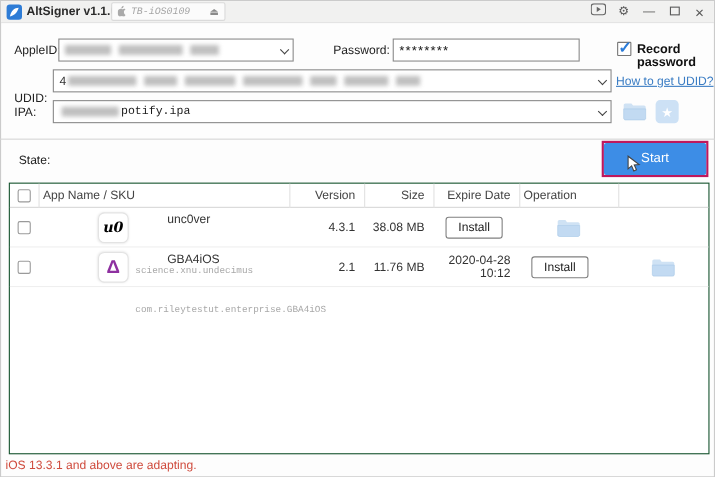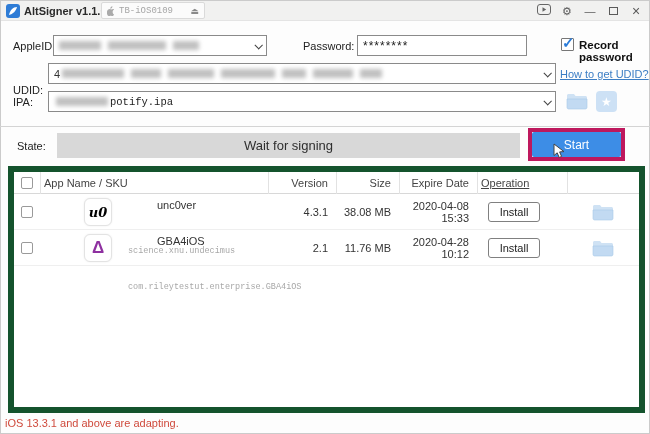--- a/index.html
+++ b/index.html
@@ -5,21 +5,21 @@
   * { margin:0; padding:0; box-sizing:border-box; }
   html,body { width:650px; height:434px; }
   body { font-family:"Liberation Sans", sans-serif; background:#fdfdfd; position:relative; overflow:hidden; }
   .window { position:absolute; inset:0; box-shadow: inset 0 0 0 1px #cbcbcb; }
 
   
   .titlebar { position:absolute; left:1px; top:1px; right:1px; height:20px; background:#f1f1f0; border-bottom:1px solid #e4e4e4; }
   .applogo { position:absolute; left:5px; top:3px; width:14px; height:14px; background:#2e7cd6; border-radius:3px; display:flex; align-items:center; justify-content:center; }
   .apptitle { position:absolute; left:23px; top:4px; font-size:11px; font-weight:bold; color:#2b2b2b; }
   .devicetab { position:absolute; left:100px; top:1px; width:104px; height:17px; background:#fbfbfb; border:1px solid #dadada; border-radius:2px; display:flex; align-items:center; padding:0 5px; gap:4px; }
-  .devicetab .devname { font-family:"Liberation Mono", monospace; font-size:9px; color:#a6a6a6; flex:1; }
+  .devicetab .devname { font-family:"Liberation Mono", monospace; font-size:9px; color:#a6a6a6; flex:1;font-style:italic; }
   .ejecticon { font-size:9px; color:#8a8a8a; }
   .wincontrols { position:absolute; right:6px; top:0; height:20px; display:flex; align-items:center; gap:9px; }
   .wcicon { width:14px; text-align:center; font-size:11px; color:#5a5a5a; cursor:default; line-height:20px; }
   .maxbox { display:inline-block; width:9px; height:8px; border:1px solid #5a5a5a; }
 
   
   .lbl { position:absolute; font-size:11px; color:#222; }
   .combo { position:absolute; height:21px; background:#fff; border:1px solid #8a8a8a; display:flex; align-items:center; padding:0 18px 0 5px; }
   .chev { position:absolute; right:5px; top:7px; width:6px; height:6px; border-right:1.4px solid #444; border-bottom:1.4px solid #444; transform:rotate(45deg) translateY(-1px); }
   .redact { display:inline-block; height:9px; background:#a5a5a5; border-radius:1px; filter:blur(2px); opacity:.7; margin-right:7px; }
@@ -28,36 +28,36 @@
   .cb .tick { position:absolute; left:0px; top:-5px; font-size:15px; font-weight:bold; color:#2b7cd9; }
   .cblabel { position:absolute; font-size:11.5px; font-weight:bold; color:#111; }
   .link { position:absolute; font-size:11px; color:#3b7dc4; text-decoration:underline; cursor:pointer; }
   .monopath { font-family:"Liberation Mono", monospace; font-size:10.5px; color:#1a1a1a; white-space:pre; }
   .sqbtn { position:absolute; display:flex; align-items:center; justify-content:center; cursor:pointer; }
   .starbtn { width:21px; height:21px; background:#cde1f5; border-radius:4px; color:#fff; font-size:12px; }
   .hr { position:absolute; left:0; width:650px; height:1px; background:#d4d4d4; }
 
   
   .statebar { position:absolute; left:57px; top:133px; width:463px; height:25px; background:#d8d8d8; text-align:center; font-size:13px; color:#2e2e2e; line-height:25px; }
-  .redbox { position:absolute; left:528px; top:128px; width:97px; height:33px; border:4px solid #be185d; }
+  .redbox { position:absolute; left:547px; top:128px; width:97px; height:33px; border:2px solid #be185d; }
   .startbtn { position:absolute; inset:0; background:#3d8de6; border-radius:2px; color:#fff; font-size:12px; text-align:center; line-height:26px; cursor:pointer; }
   .cursor { position:absolute; left:21px; top:11px; }
 
   
-  .table { position:absolute; left:8px; top:166px; width:637px; height:247px; background:#fff; border:6px solid #14532d; }
+  .table { position:absolute; left:8px; top:166px; width:637px; height:247px; background:#fff; border:1px solid #14532d; }
   .trow { display:grid; grid-template-columns:26px 228px 68px 63px 78px 90px 1fr; align-items:center; }
   .thead { height:22px; border-bottom:1px solid #d8d8d8; font-size:11px; color:#444; }
   .thead > div { height:22px; display:flex; align-items:center; }
   .thead > .sep { border-left:1px solid #e2e2e2; }
   .num { justify-content:flex-end; padding-right:8px;text-align:right; }
   .tbody-row { height:36px; border-bottom:1px solid #efefef; font-size:11px; color:#333; }
   .cbcell { display:flex; justify-content:center; }
   .rowcb { width:12px; height:12px; border:1px solid #9a9a9a; border-radius:2px; background:#fff; }
   .namecell { position:relative; height:36px; }
-  .appicon { position:absolute; left:44px; top:4px; width:28px; height:28px; background:#fff; border:1px solid #e3e3e3; border-radius:6px; display:flex; align-items:center; justify-content:center; box-shadow:0 0 2px rgba(0,0,0,.08); }
+  .appicon { position:absolute; left:54px; top:4px; width:28px; height:28px; background:#fff; border:1px solid #e3e3e3; border-radius:6px; display:flex; align-items:center; justify-content:center; box-shadow:0 0 2px rgba(0,0,0,.08); }
   .appicon.u0 { font-family:"DejaVu Serif", serif; font-style:italic; font-weight:bold; font-size:13px; color:#000; }
   .appicon.gba { color:#8e30a0; font-size:17px; font-weight:bold; }
   .nametxt { position:absolute; left:88px; top:5px; font-size:11px; color:#333;padding-left:29px; }
   .skutxt { position:absolute; left:88px; top:20px; font-family:"Liberation Mono", monospace; font-size:8.5px; color:#a8a8a8;margin-top:32px; }
   .numcell { text-align:right; padding-right:8px; }
   .installbtn { margin-left:11px; width:52px; height:20px; background:#fff; border:1px solid #808080; border-radius:3px; font-size:11px; color:#222; font-family:"Liberation Sans", sans-serif; cursor:pointer; }
   .foldcell { display:flex; justify-content:center; }
 
   .footer { position:absolute; left:5px; top:417px; font-size:11px; color:#cf4a3c; }
 </style>
@@ -140,55 +140,53 @@
       <path d="M1 6 H21 V14.5 C21 15.3 20.3 16 19.5 16 H2.5 C1.7 16 1 15.3 1 14.5 Z" fill="#c2daf2" stroke="#aac9e8" stroke-width="0.6"></path>
     </svg>
   </span>
   <span class="sqbtn starbtn" style="left:596px; top:91px;">
     <span>★</span>
   </span>
 
   <div class="hr" style="top:126px;"></div>
 
   <span class="lbl" style="left:17px; top:140px;">State:</span>
-  <div class="statebar">Wait for signing</div>
   <div class="redbox">
     <div class="startbtn">Start</div>
     <span class="cursor">
       <svg width="13" height="17" viewBox="0 0 13 17">
           <path d="M1 1 L1 12.5 L4.2 9.8 L6.2 14.5 L8.6 13.4 L6.6 8.9 L11 8.6 Z" fill="#fff" stroke="#444" stroke-width="1"></path>
         </svg>
     </span>
   </div>
 
   <div class="table">
     <div class="trow thead">
       <div class="cbcell">
           <span class="rowcb"></span>
         </div>
       <div class="sep" style="padding-left:3px;">App Name / SKU</div>
       <div class="sep num">Version</div>
       <div class="sep num">Size</div>
       <div class="sep num">Expire Date</div>
-      <div class="sep" style="padding-left:3px;text-decoration:underline;">Operation</div>
+      <div class="sep" style="padding-left:3px;">Operation</div>
       <div class="sep"></div>
     </div>
 
     <div class="trow tbody-row">
       <div class="cbcell">
           <span class="rowcb"></span>
         </div>
       <div class="namecell">
         <span class="appicon u0">u0</span>
         <span class="nametxt">unc0ver</span>
         <span class="skutxt">science.xnu.undecimus</span>
       </div>
       <div class="numcell">4.3.1</div>
       <div class="numcell">38.08 MB</div>
-      <div class="numcell">2020-04-08 15:33</div>
       <div><button class="installbtn">Install</button></div>
       <div class="foldcell">
         <svg width="22" height="17" viewBox="0 0 22 17">
           <path d="M1 2.5 C1 1.7 1.7 1 2.5 1 H8 l1.5 2 H19.5 C20.3 3 21 3.7 21 4.5 V6 H1 Z" fill="#cfe2f4"></path>
           <path d="M1 6 H21 V14.5 C21 15.3 20.3 16 19.5 16 H2.5 C1.7 16 1 15.3 1 14.5 Z" fill="#c2daf2" stroke="#aac9e8" stroke-width="0.6"></path>
         </svg>
       </div>
     </div>
 
     <div class="trow tbody-row">

